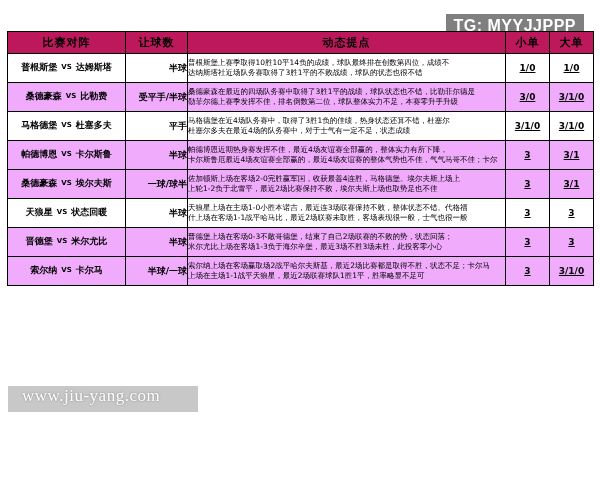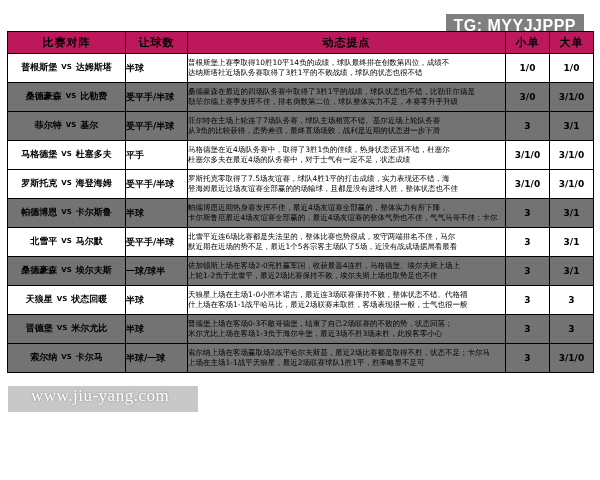--- a/index.html
+++ b/index.html
@@ -60,21 +60,21 @@
     letter-spacing: 1px;
   }
   
   col.c-match { width: 118px; }
   col.c-hand  { width: 62px; }
   col.c-tip   { width: 318px; }
   col.c-small { width: 44px; }
   col.c-big   { width: 44px; }
 
   tbody tr { height: 29px; }
-  tbody tr.cyan td { background: #737373; }
+  tbody tr.cyan td { background: #f0abfc; }
   tbody tr.white td { background: #ffffff; }
 
   td.match {
     font-size: 9px;
     font-weight: bold;
     color: #000000;
     padding: 0 2px;
   }
   .match-inner {
     display: flex;
@@ -83,53 +83,53 @@
     gap: 4px;
     line-height: 1.1;
   }
   .team { white-space: nowrap; }
   .vs {
     font-size: 7px;
     font-weight: bold;
     color: #000;
   }
   td.hand {
-    text-align: left;
+    text-align: right;
     font-size: 9px;
     font-weight: bold;
     color: #000;
     line-height: 1.15;
     padding: 0 1px;
     margin-left: 8px;
   }
   td.tip {
     font-size: 7.5px;
     color: #000;
     padding: 1px 3px;
     line-height: 1.32;
     text-align: left;
   }
   td.tip .l1, td.tip .l2 { display: block; white-space: nowrap; overflow: hidden; }
   td.num {
     text-align: center;
     font-size: 9px;
     font-weight: bold;
     color: #000;
+    text-decoration: underline;
   }
   
   .watermark {
     position: absolute;
     left: 22px;
     bottom: 14px;
     color: #ffffff;
     font-size: 17px;
     font-family: "Liberation Serif", serif;
     text-shadow: 0 0 2px rgba(120,120,120,0.9);
     letter-spacing: 0.5px;
-    margin-left: 9px;
   }
   .wm-bar {
     position: absolute;
     left: 0;
     bottom: 0;
     width: 600px;
     height: 40px;
     background: #ffffff;
   }
   .wm-shade {
@@ -198,105 +198,57 @@
         <td class="hand">受平手/半球</td>
         <td class="tip">
           <span class="l1">桑德豪森在最近的四场队务赛中取得了3胜1平的战绩，球队状态也不错，比勒菲尔德是</span>
           <span class="l2">勒菲尔德上赛季发挥不佳，排名倒数第二位，球队整体实力不足，本赛零升手升级</span>
         </td>
         <td class="num">3/0</td>
         <td class="num">3/1/0</td>
       </tr>
 
 
-      <tr class="cyan">
-        <td class="match">
-          <div class="match-inner">
-            <span class="team">菲尔特</span>
-            <span class="vs">VS</span>
-            <span class="team">基尔</span>
-          </div>
-        </td>
-        <td class="hand">受平手/半球</td>
-        <td class="tip">
-          <span class="l1">菲尔特在主场上轮连了7场队务赛，球队主场相宽不错。基尔近场上轮队务赛</span>
-          <span class="l2">从3负的比较获得，态势差强，最终直场场败，战利是近期的状态进一步下滑</span>
-        </td>
-        <td class="num">3</td>
-        <td class="num">3/1</td>
-      </tr>
 
       <tr class="white">
         <td class="match">
           <div class="match-inner">
             <span class="team">马格德堡</span>
             <span class="vs">VS</span>
             <span class="team">杜塞多夫</span>
           </div>
         </td>
         <td class="hand">平手</td>
         <td class="tip">
           <span class="l1">马格德堡在近4场队务赛中，取得了3胜1负的佳绩，热身状态还算不错，杜塞尔</span>
           <span class="l2">杜塞尔多夫在最近4场的队务赛中，对于士气有一定不足，状态成绩</span>
         </td>
         <td class="num">3/1/0</td>
         <td class="num">3/1/0</td>
       </tr>
 
 
-      <tr class="white">
-        <td class="match">
-          <div class="match-inner">
-            <span class="team">罗斯托克</span>
-            <span class="vs">VS</span>
-            <span class="team">海登海姆</span>
-          </div>
-        </td>
-        <td class="hand">受平手/半球</td>
-        <td class="tip">
-          <span class="l1">罗斯托克零取得了7.5场友谊赛，球队4胜1平的打击成绩，实力表现还不错，海</span>
-          <span class="l2">登海姆最近过场友谊赛全部赢的的场输球，且都是没有进球人胜，整体状态也不佳</span>
-        </td>
-        <td class="num">3/1/0</td>
-        <td class="num">3/1/0</td>
-      </tr>
 
       <tr class="cyan">
         <td class="match">
           <div class="match-inner">
             <span class="team">帕德博恩</span>
             <span class="vs">VS</span>
             <span class="team">卡尔斯鲁</span>
           </div>
         </td>
         <td class="hand">半球</td>
         <td class="tip">
           <span class="l1">帕德博恩近期热身赛发挥不佳，最近4场友谊赛全部赢的，整体实力有所下降，</span>
           <span class="l2">卡尔斯鲁厄最近4场友谊赛全部赢的，最近4场友谊赛的整体气势也不佳，气气马哥不佳；卡尔</span>
         </td>
         <td class="num">3</td>
         <td class="num">3/1</td>
       </tr>
 
-      <tr class="white">
-        <td class="match">
-          <div class="match-inner">
-            <span class="team">北雪平</span>
-            <span class="vs">VS</span>
-            <span class="team">马尔默</span>
-          </div>
-        </td>
-        <td class="hand">受平手/半球</td>
-        <td class="tip">
-          <span class="l1">北雪平近连6场比赛都是失法里的，整体比赛也势很成，攻守两端排名不佳，马尔</span>
-          <span class="l2">默近期在近场的势不足，最近1个5各宗客主场队了5场，近没有战成场据局看最看</span>
-        </td>
-        <td class="num">3</td>
-        <td class="num">3/1</td>
-      </tr>
 
       <tr class="cyan">
         <td class="match">
           <div class="match-inner">
             <span class="team">桑德豪森</span>
             <span class="vs">VS</span>
             <span class="team">埃尔夫斯</span>
           </div>
         </td>
         <td class="hand">一球/球半</td>

